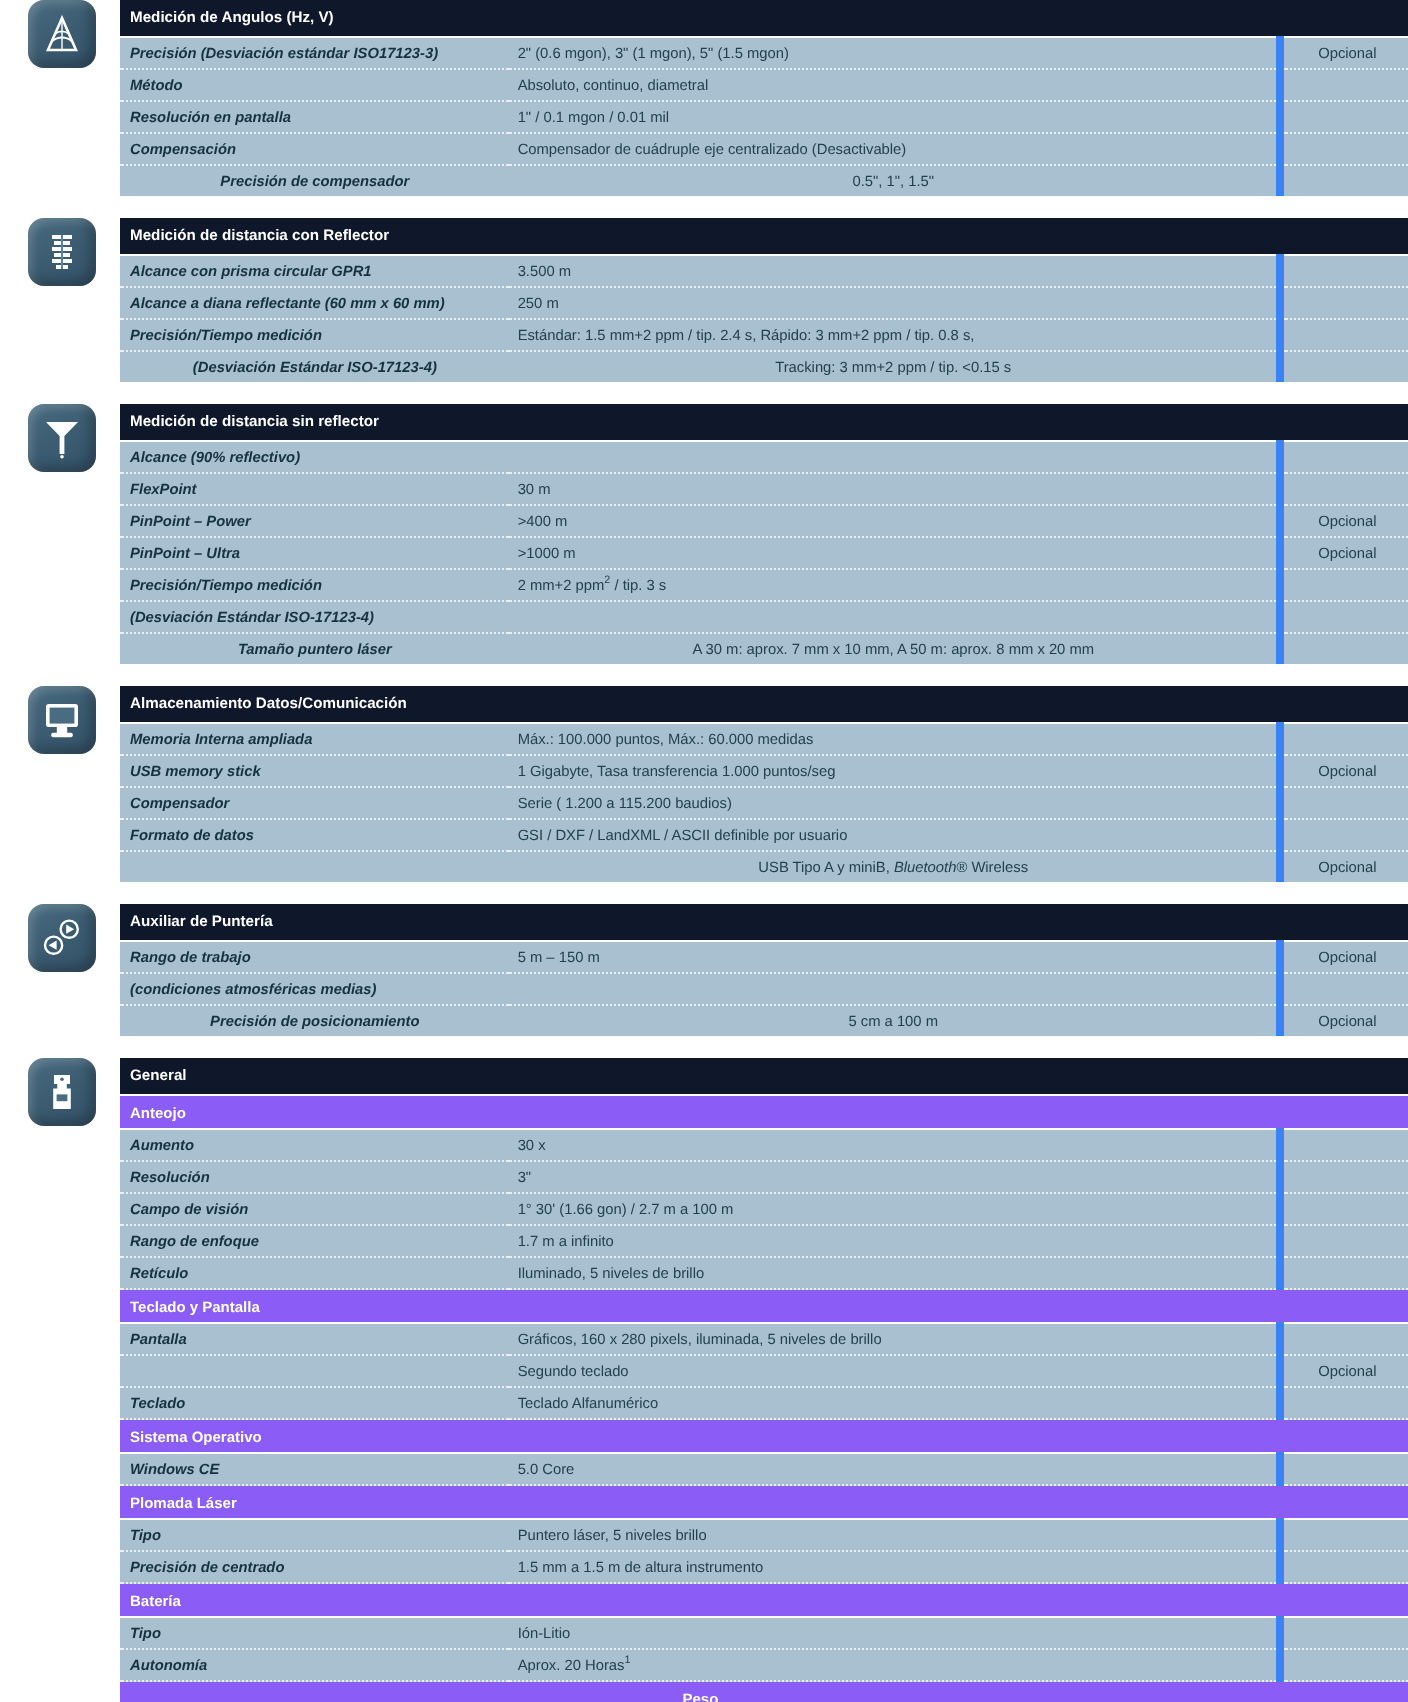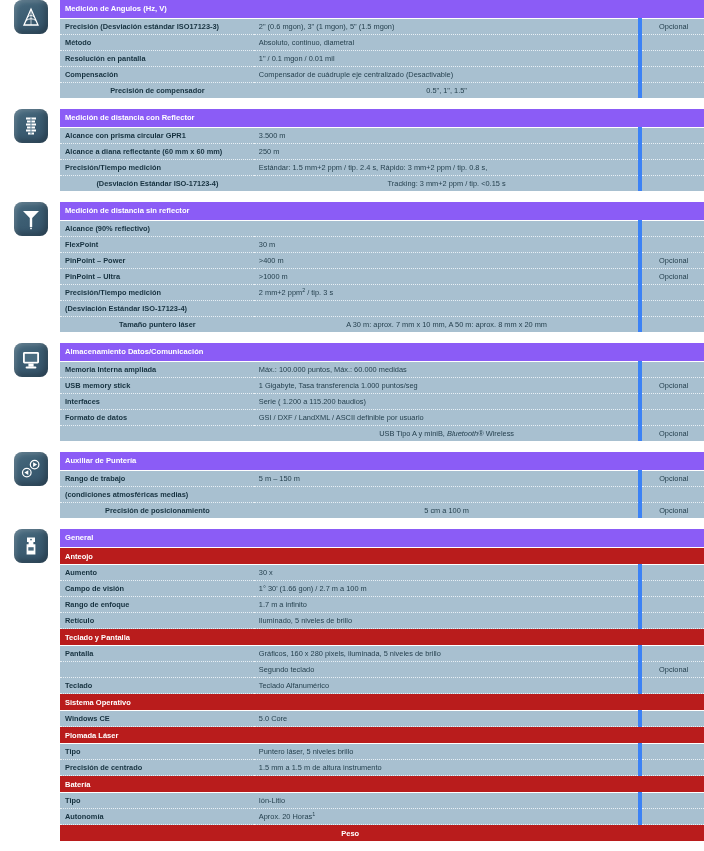--- a/index.html
+++ b/index.html
@@ -33,41 +33,41 @@
     border-bottom:1px dotted #e9f0f5;
   }
   .tbl tr:last-child td{border-bottom:none;text-align:center;}
 
   col.c1{width:186px;}
   col.c2{width:371px;}
   col.c3{width:61px;}
 
   
   .hdr td{
-    background:#8b5cf6;
+    background:#0f172a;
     color:#ffffff;
     font-weight:bold;
     font-size:7.6px;
     line-height:12px;
     padding:3px 5px 3px 5px;
     border-bottom:1px solid #ffffff;
   }
 
   
   .sub td{
-    background:#b91c1c;
+    background:#8b5cf6;
     color:#ffffff;
     font-weight:bold;
     font-size:7.5px;
     line-height:11px;
     padding:2.5px 5px;
     border-bottom:1px solid #ffffff;
   }
 
-  td.label{font-weight:bold;color:#16313f;}
+  td.label{font-weight:bold;color:#16313f;font-style:italic;}
   td.value{color:#243f4d;}
   td.opt{color:#243f4d;text-align:center;border-left:4px solid #3b82f6;}
   sup{font-size:5.4px;vertical-align:super;line-height:0;}
   .bt{font-style:italic;}
 </style>
 </head>
 <body>
 
 <div class="page">
   <div id="sections-root">
@@ -253,21 +253,21 @@
               <td class="label">Memoria Interna ampliada</td>
               <td class="value">Máx.: 100.000 puntos, Máx.: 60.000 medidas</td>
               <td class="opt"></td>
             </tr>
             <tr>
               <td class="label">USB memory stick</td>
               <td class="value">1 Gigabyte, Tasa transferencia 1.000 puntos/seg</td>
               <td class="opt">Opcional</td>
             </tr>
             <tr>
-              <td class="label">Interfaces</td>
+              <td class="label">Compensador</td>
               <td class="value">Serie ( 1.200 a 115.200 baudios)</td>
               <td class="opt"></td>
             </tr>
             <tr>
               <td class="label">Formato de datos</td>
               <td class="value">GSI / DXF / LandXML / ASCII definible por usuario</td>
               <td class="opt"></td>
             </tr>
             <tr>
               <td class="label"></td>
@@ -341,20 +341,25 @@
             <tr class="sub">
               <td colspan="2">Anteojo</td>
               <td></td>
             </tr>
             <tr>
               <td class="label">Aumento</td>
               <td class="value">30 x</td>
               <td class="opt"></td>
             </tr>
             <tr>
+              <td class="label">Resolución</td>
+              <td class="value">3"</td>
+              <td class="opt"></td>
+            </tr>
+            <tr>
               <td class="label">Campo de visión</td>
               <td class="value">1° 30' (1.66 gon) / 2.7 m a 100 m</td>
               <td class="opt"></td>
             </tr>
             <tr>
               <td class="label">Rango de enfoque</td>
               <td class="value">1.7 m a infinito</td>
               <td class="opt"></td>
             </tr>
             <tr>

